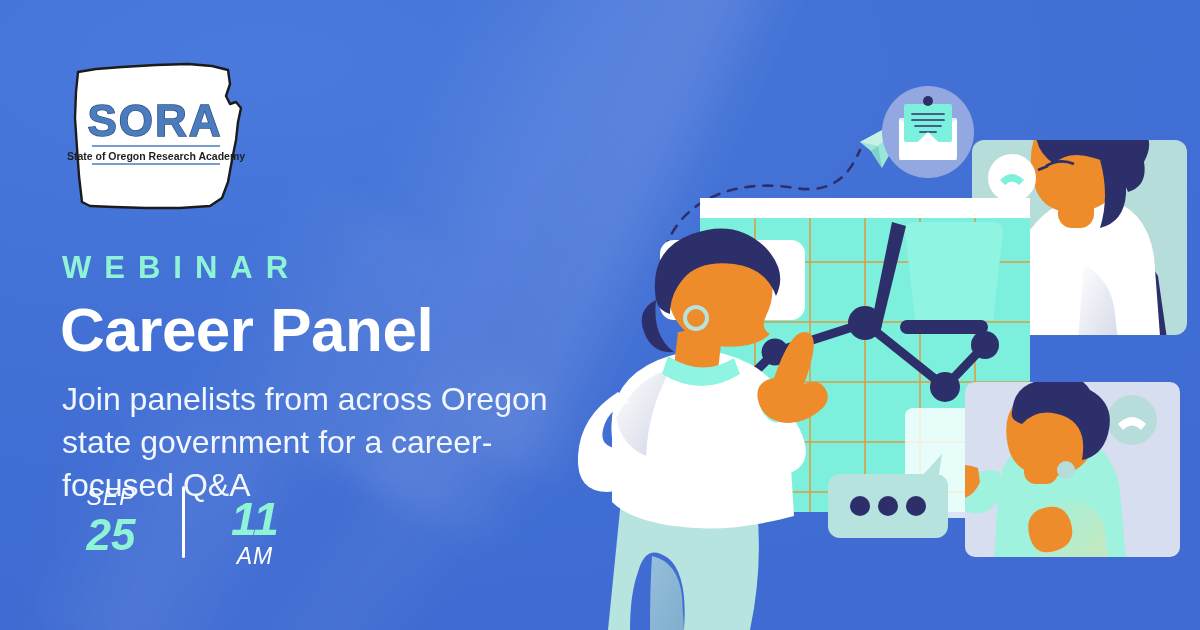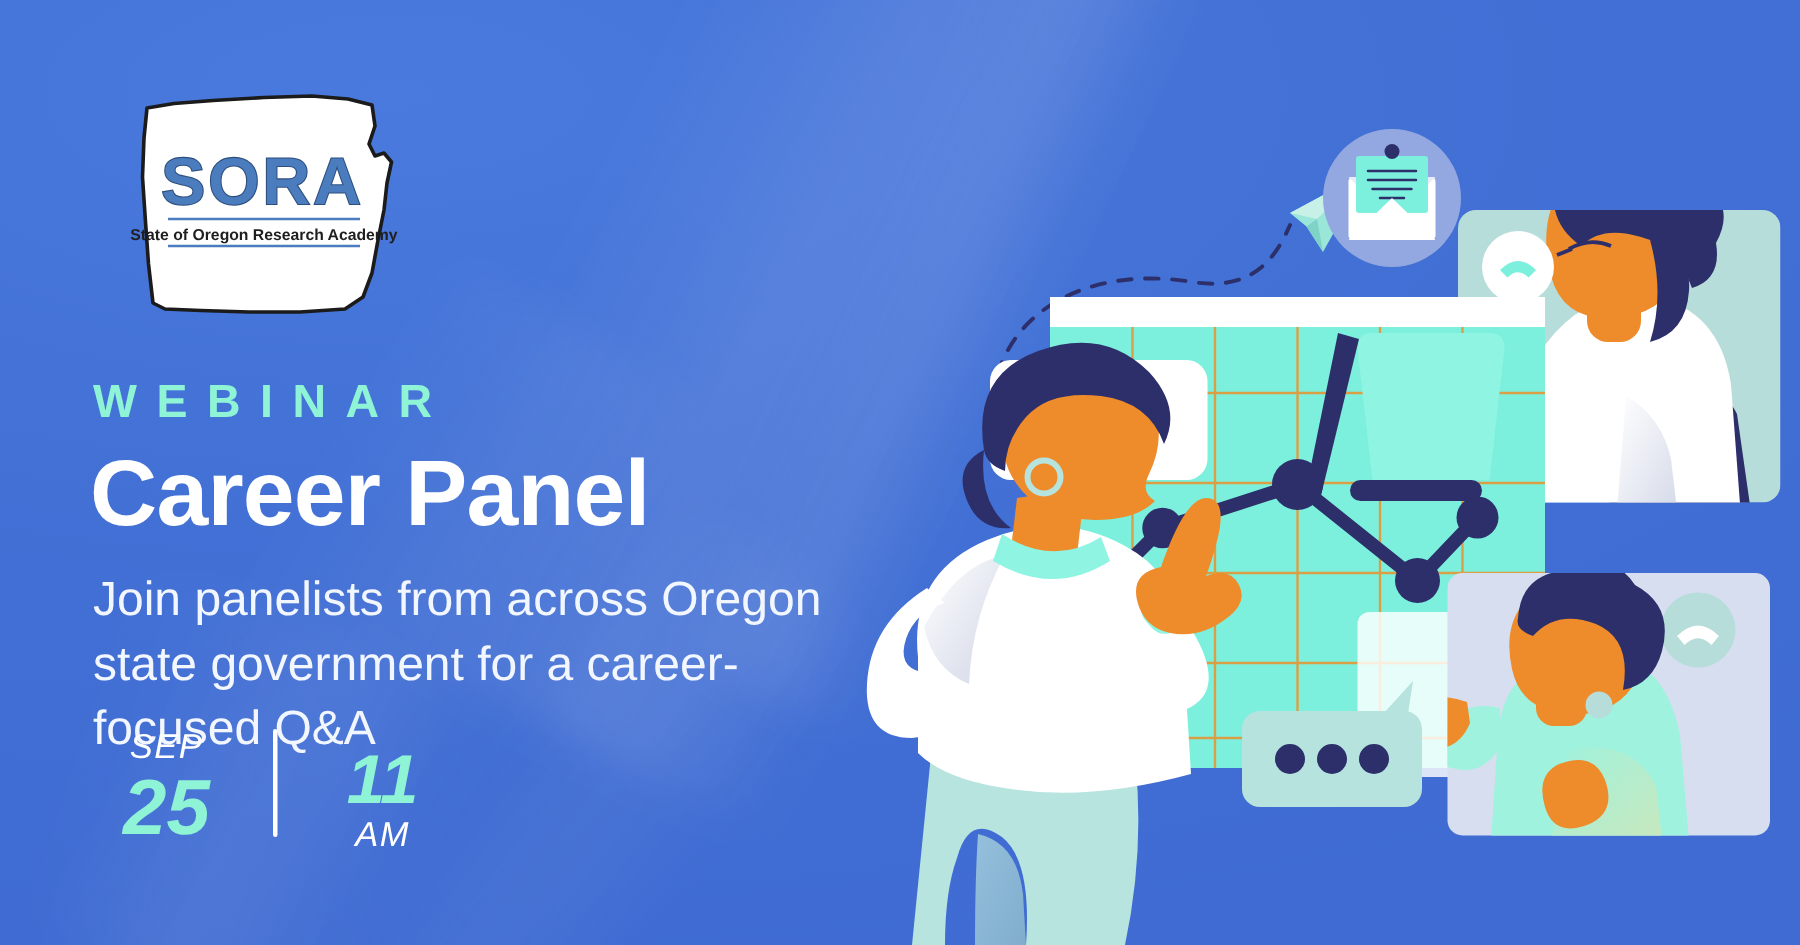--- a/index.html
+++ b/index.html
@@ -29,21 +29,21 @@
     pointer-events:none;
   }
   .streak.s1 { width:300px; height:700px; left:390px; top:-170px; transform:rotate(27deg); }
   .streak.s2 { width:150px; height:620px; left:560px; top:-130px; transform:rotate(24deg); opacity:.75; }
   .streak.s3 { width:220px; height:520px; left:140px; top:180px; transform:rotate(32deg); opacity:.5; }
   .streak.s4 { width:180px; height:430px; left:300px; top:330px; transform:rotate(38deg); opacity:.45; }
   .streak.s5 { width:260px; height:300px; left:20px; top:400px; transform:rotate(18deg); opacity:.35; }
 
   
   .logo {
-    position:absolute; left:80px; top:56px;
+    position:absolute; left:60px; top:56px;
     width:190px; height:160px;
   }
   .logo svg { display:block; width:100%; height:100%; }
 
   
   .eyebrow {
     position:absolute; left:62px; top:252px;
     font-size:31px; font-weight:bold;
     letter-spacing:13px;
     color:#8ff3d6;
@@ -71,21 +71,21 @@
     display:flex; height:86px;font-style:italic;
   }
   .dt-block { text-align:center; line-height:1; }
   .dt-block.date { width:98px; }
   .dt-block.time { width:96px; }
   .dt-month {
     font-size:23px; color:#ffffff; letter-spacing:1px;
     display:block; margin-bottom:4px;
   }
   .dt-day {
-    font-size:52px; font-weight:bold; color:#8ff3d6;
+    font-size:44px; font-weight:bold; color:#8ff3d6;
     display:block;
   }
   .dt-hour {
     font-size:46px; font-weight:bold; color:#8ff3d6;
     display:block; margin-bottom:3px;margin-top:10px;
   }
   .dt-ampm {
     font-size:23px; color:#ffffff; letter-spacing:1px;
     display:block;
   }

